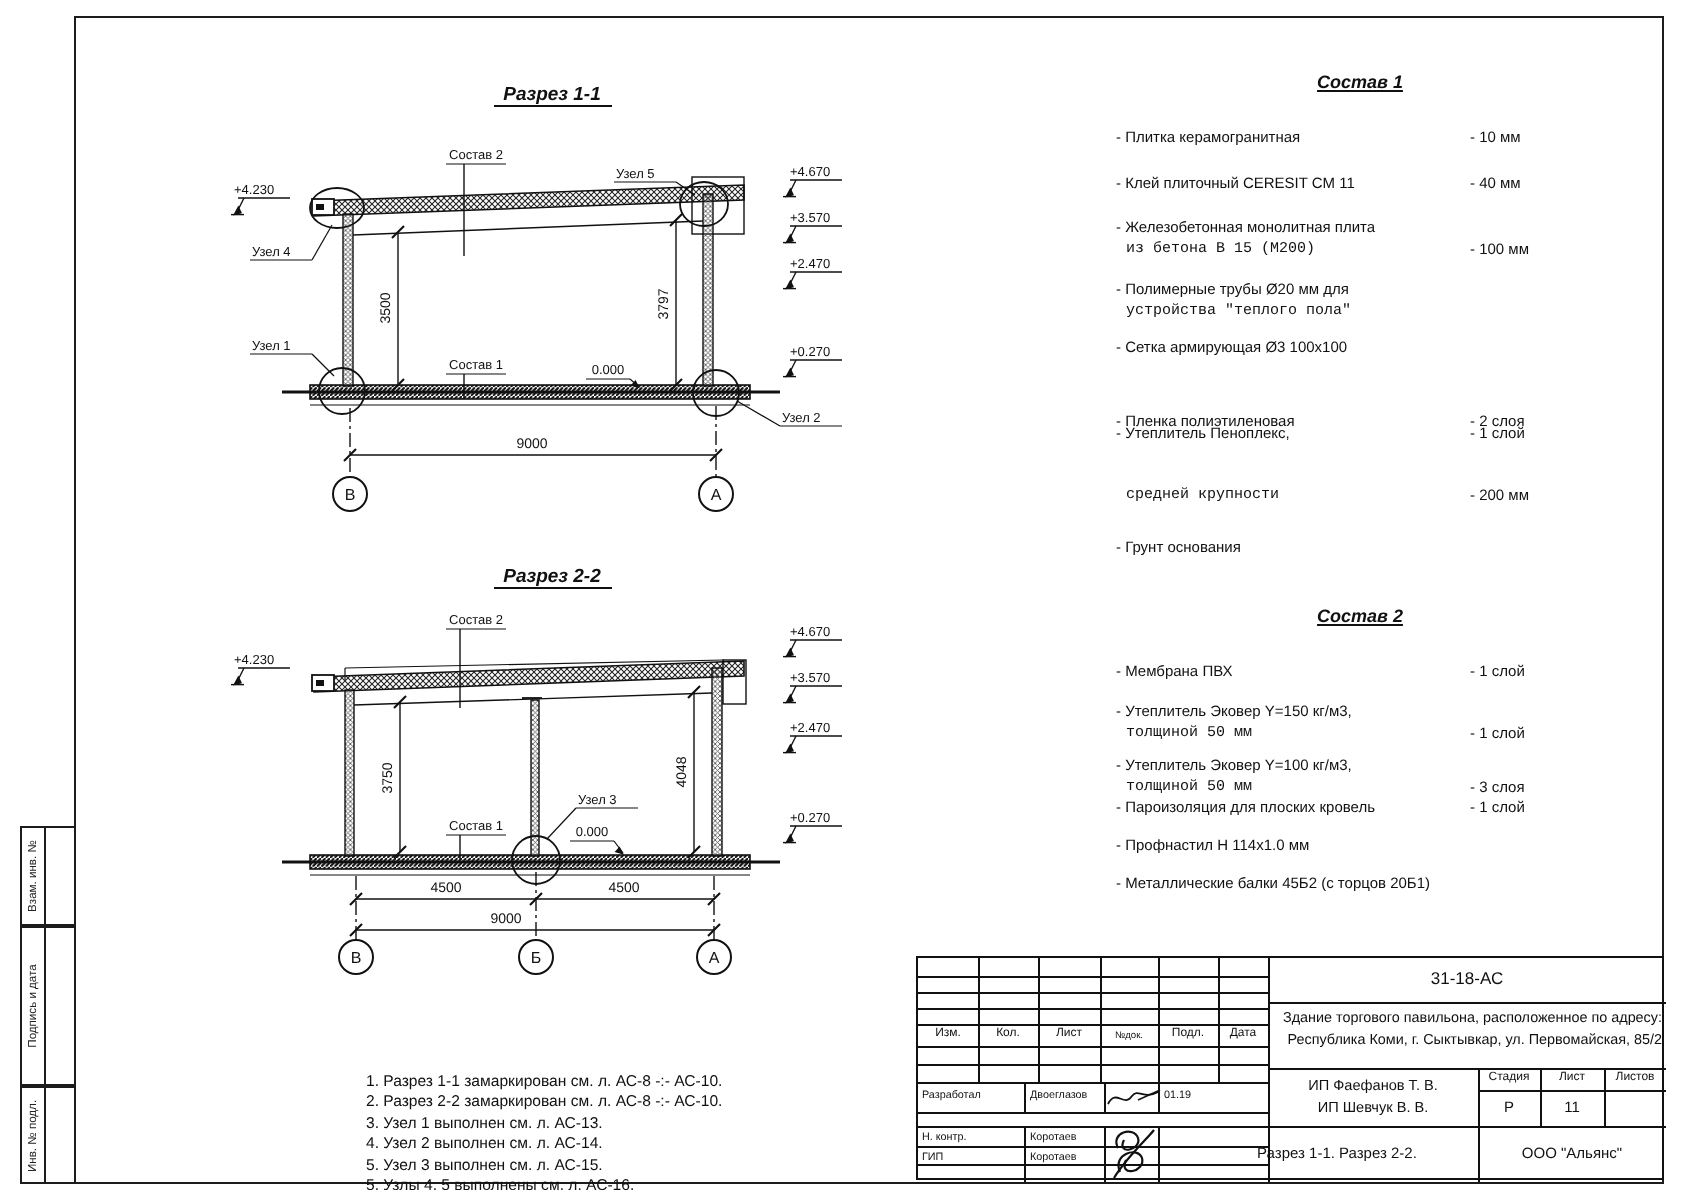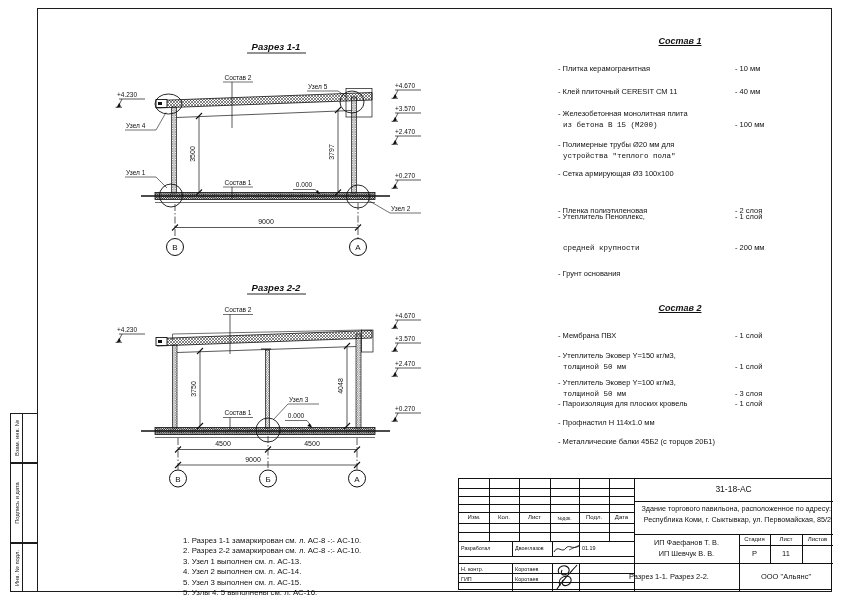--- a/index.html
+++ b/index.html
@@ -34,21 +34,21 @@
   .tb .gh{position:absolute;height:0;border-top:0.9px solid #111;}
   .tb .ghk{position:absolute;height:0;border-top:1.6px solid #111;}
   .tb .gv{position:absolute;width:0;border-left:0.9px solid #111;}
   .tb .gvk{position:absolute;width:0;border-left:1.3px solid #111;}
   .tb .cell{position:absolute;font-size:6px;text-align:center;}
   .tb .txt{position:absolute;font-size:5.4px;white-space:nowrap;}
   .tb .docnum{position:absolute;left:175px;width:199px;top:5px;text-align:center;font-size:8.5px;}
   .tb .addr{position:absolute;left:180px;width:192px;top:25px;font-size:7.2px;line-height:10.8px;text-align:right;}
   .tb .client{position:absolute;left:175px;width:105px;top:58px;text-align:center;
               font-size:7.3px;line-height:11px;}
-  .tb .stitle{position:absolute;left:170px;width:105px;top:93px;text-align:left;font-size:7.5px;}
+  .tb .stitle{position:absolute;left:157px;width:105px;top:93px;text-align:center;font-size:7.5px;}
   .tb .company{position:absolute;left:280px;width:94px;top:93px;text-align:center;font-size:7.5px;}
   .tb svg{position:absolute;}
 </style>
 </head>
 <body>
 
 <div class="frame"></div>
 
 <div class="sidebox" style="top:413px;height:50px">
   <div class="sb-div"></div>

